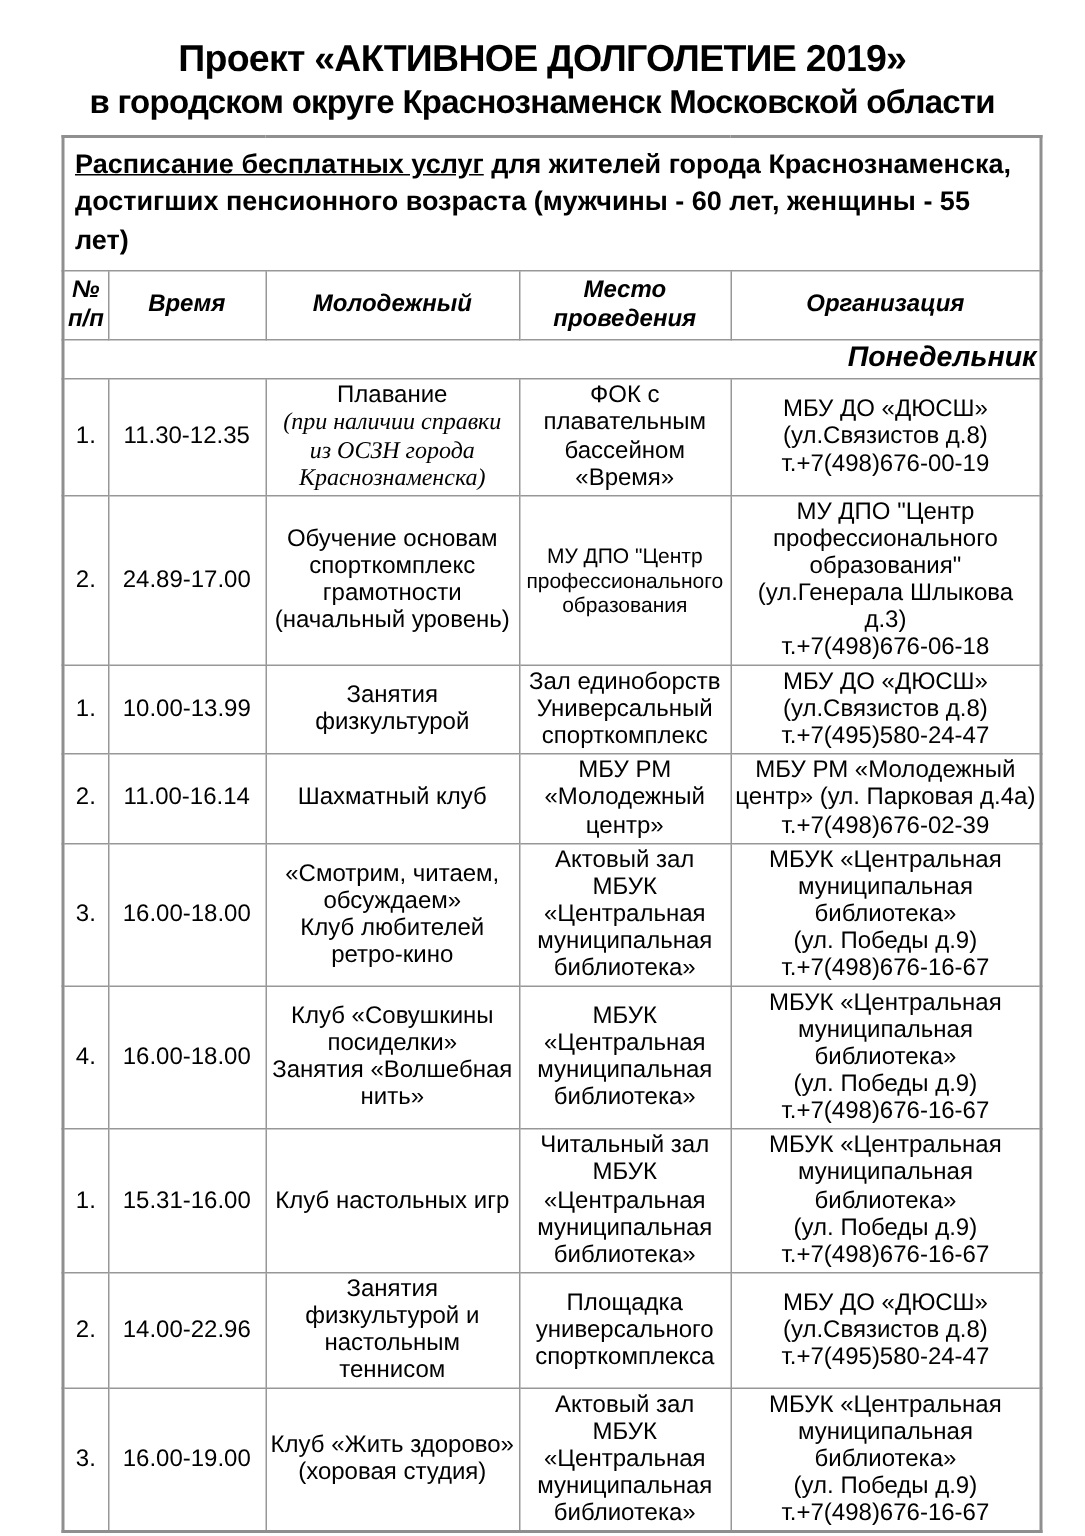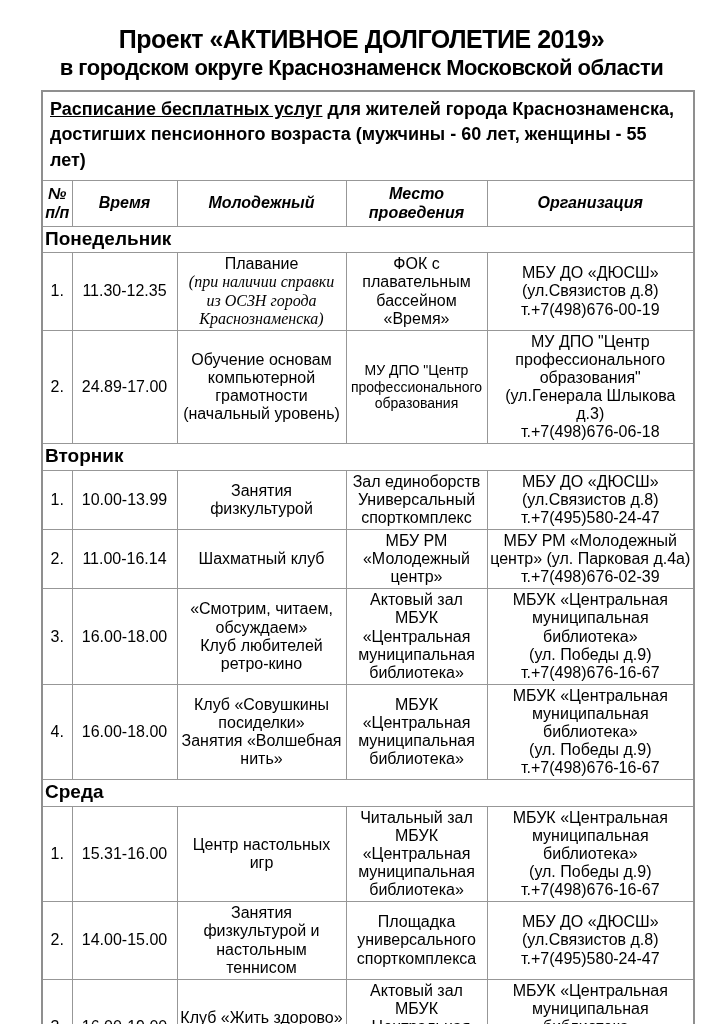--- a/index.html
+++ b/index.html
@@ -40,22 +40,23 @@
     font-size: 16px;
     line-height: 1.22;
     text-align: center;
     vertical-align: middle;
     padding: 3px 1px;
     white-space: pre-line;
   }
 
   .day-row td {
     font-weight: bold;
+    font-style: italic;
     font-size: 19px;
-    text-align: left;
+    text-align: right;
     padding: 1px 2px 2px 2px;
     line-height: 1.2;
   }
 
   .data-row td {
     font-size: 16px;
     line-height: 1.13;
     text-align: center;
     vertical-align: middle;
     padding: 2px 2px;
@@ -114,36 +115,33 @@
 «Время»</td>
     <td>МБУ ДО «ДЮСШ»
 (ул.Связистов д.8)
 т.+7(498)676-00-19</td>
   </tr>
 
   <tr class="data-row">
     <td>2.</td>
     <td>24.89-17.00</td>
     <td><span>Обучение основам
-компьютерной
+спорткомплекс
 грамотности
 (начальный уровень)</span></td>
     <td class="small-text">МУ ДПО "Центр
 профессионального
 образования</td>
     <td>МУ ДПО "Центр
 профессионального
 образования"
 (ул.Генерала Шлыкова д.3)
 т.+7(498)676-06-18</td>
   </tr>
 
-  <tr class="day-row">
-    <td colspan="5">Вторник</td>
-  </tr>
 
   <tr class="data-row">
     <td>1.</td>
     <td>10.00-13.99</td>
     <td><span>Занятия
 физкультурой</span></td>
     <td>Зал единоборств
 Универсальный
 спорткомплекс</td>
     <td>МБУ ДО «ДЮСШ»
@@ -193,43 +191,40 @@
 «Центральная
 муниципальная
 библиотека»</td>
     <td>МБУК «Центральная
 муниципальная
 библиотека»
 (ул. Победы д.9)
 т.+7(498)676-16-67</td>
   </tr>
 
-  <tr class="day-row">
-    <td colspan="5">Среда</td>
-  </tr>
 
   <tr class="data-row">
     <td>1.</td>
     <td>15.31-16.00</td>
-    <td><span>Центр настольных игр</span></td>
+    <td><span>Клуб настольных игр</span></td>
     <td>Читальный зал
 МБУК
 «Центральная
 муниципальная
 библиотека»</td>
     <td>МБУК «Центральная
 муниципальная
 библиотека»
 (ул. Победы д.9)
 т.+7(498)676-16-67</td>
   </tr>
 
   <tr class="data-row">
     <td>2.</td>
-    <td>14.00-15.00</td>
+    <td>14.00-22.96</td>
     <td><span>Занятия
 физкультурой и
 настольным теннисом</span></td>
     <td>Площадка
 универсального
 спорткомплекса</td>
     <td>МБУ ДО «ДЮСШ»
 (ул.Связистов д.8)
 т.+7(495)580-24-47</td>
   </tr>

